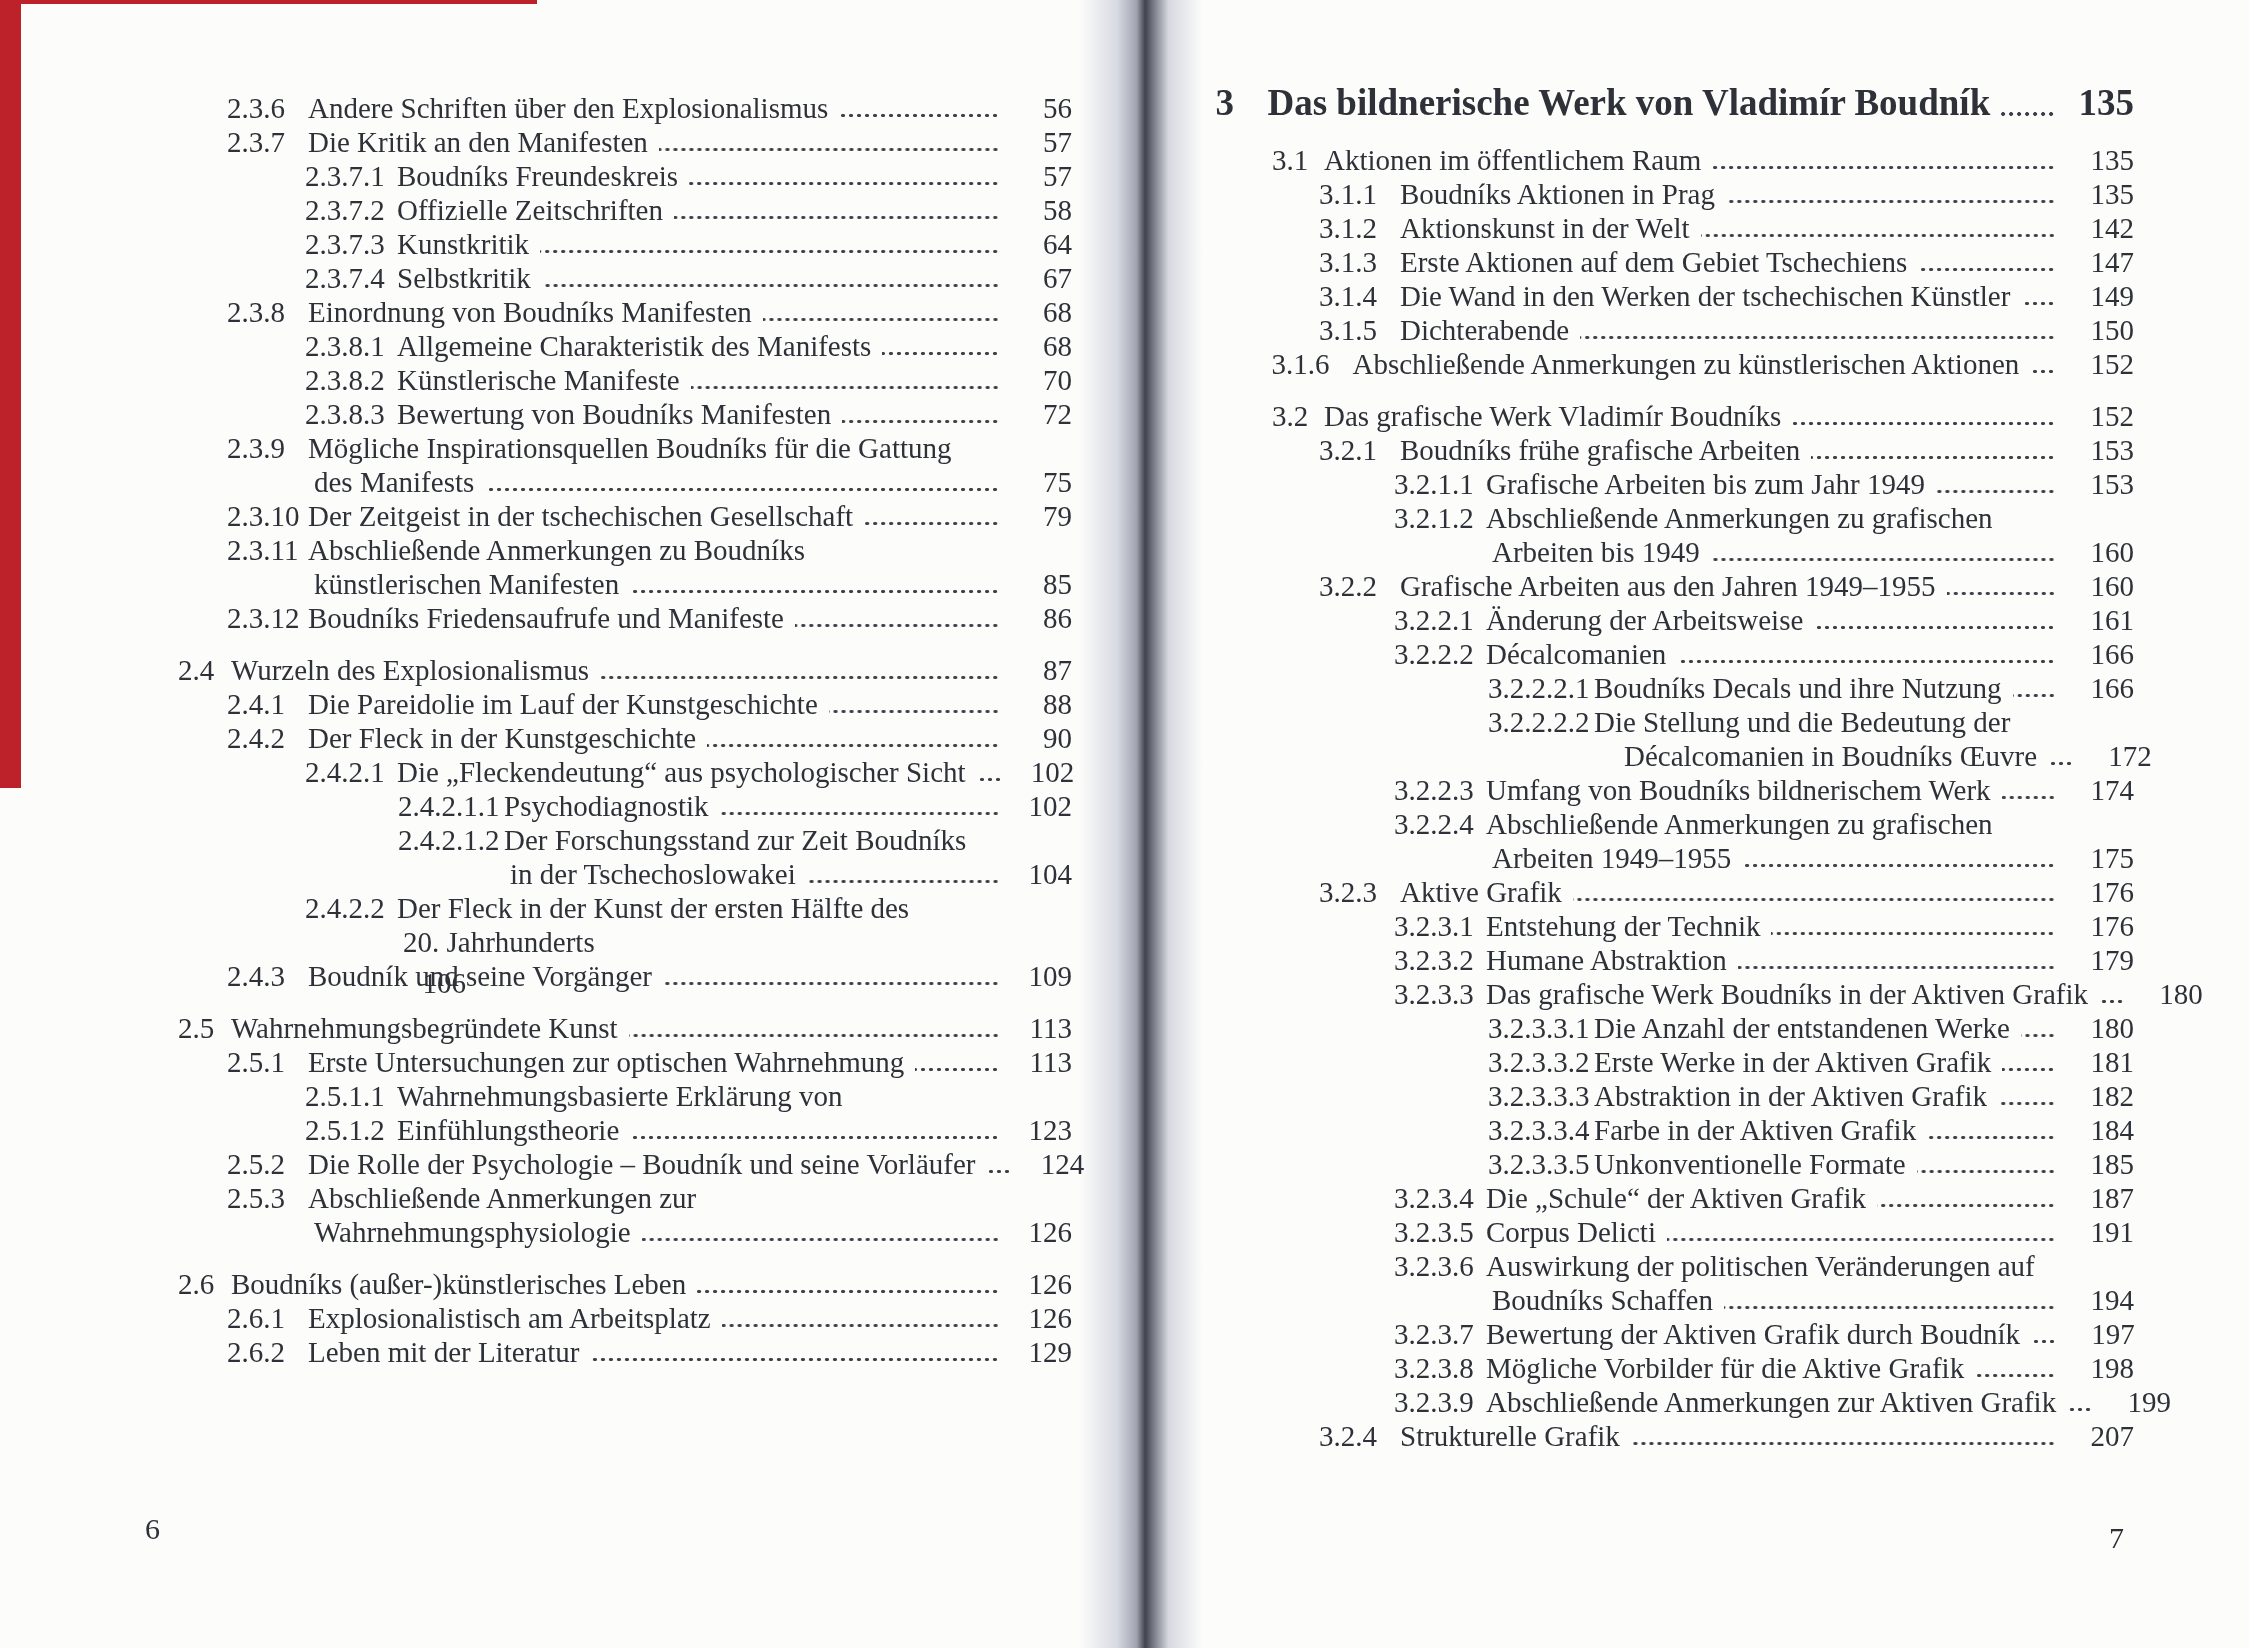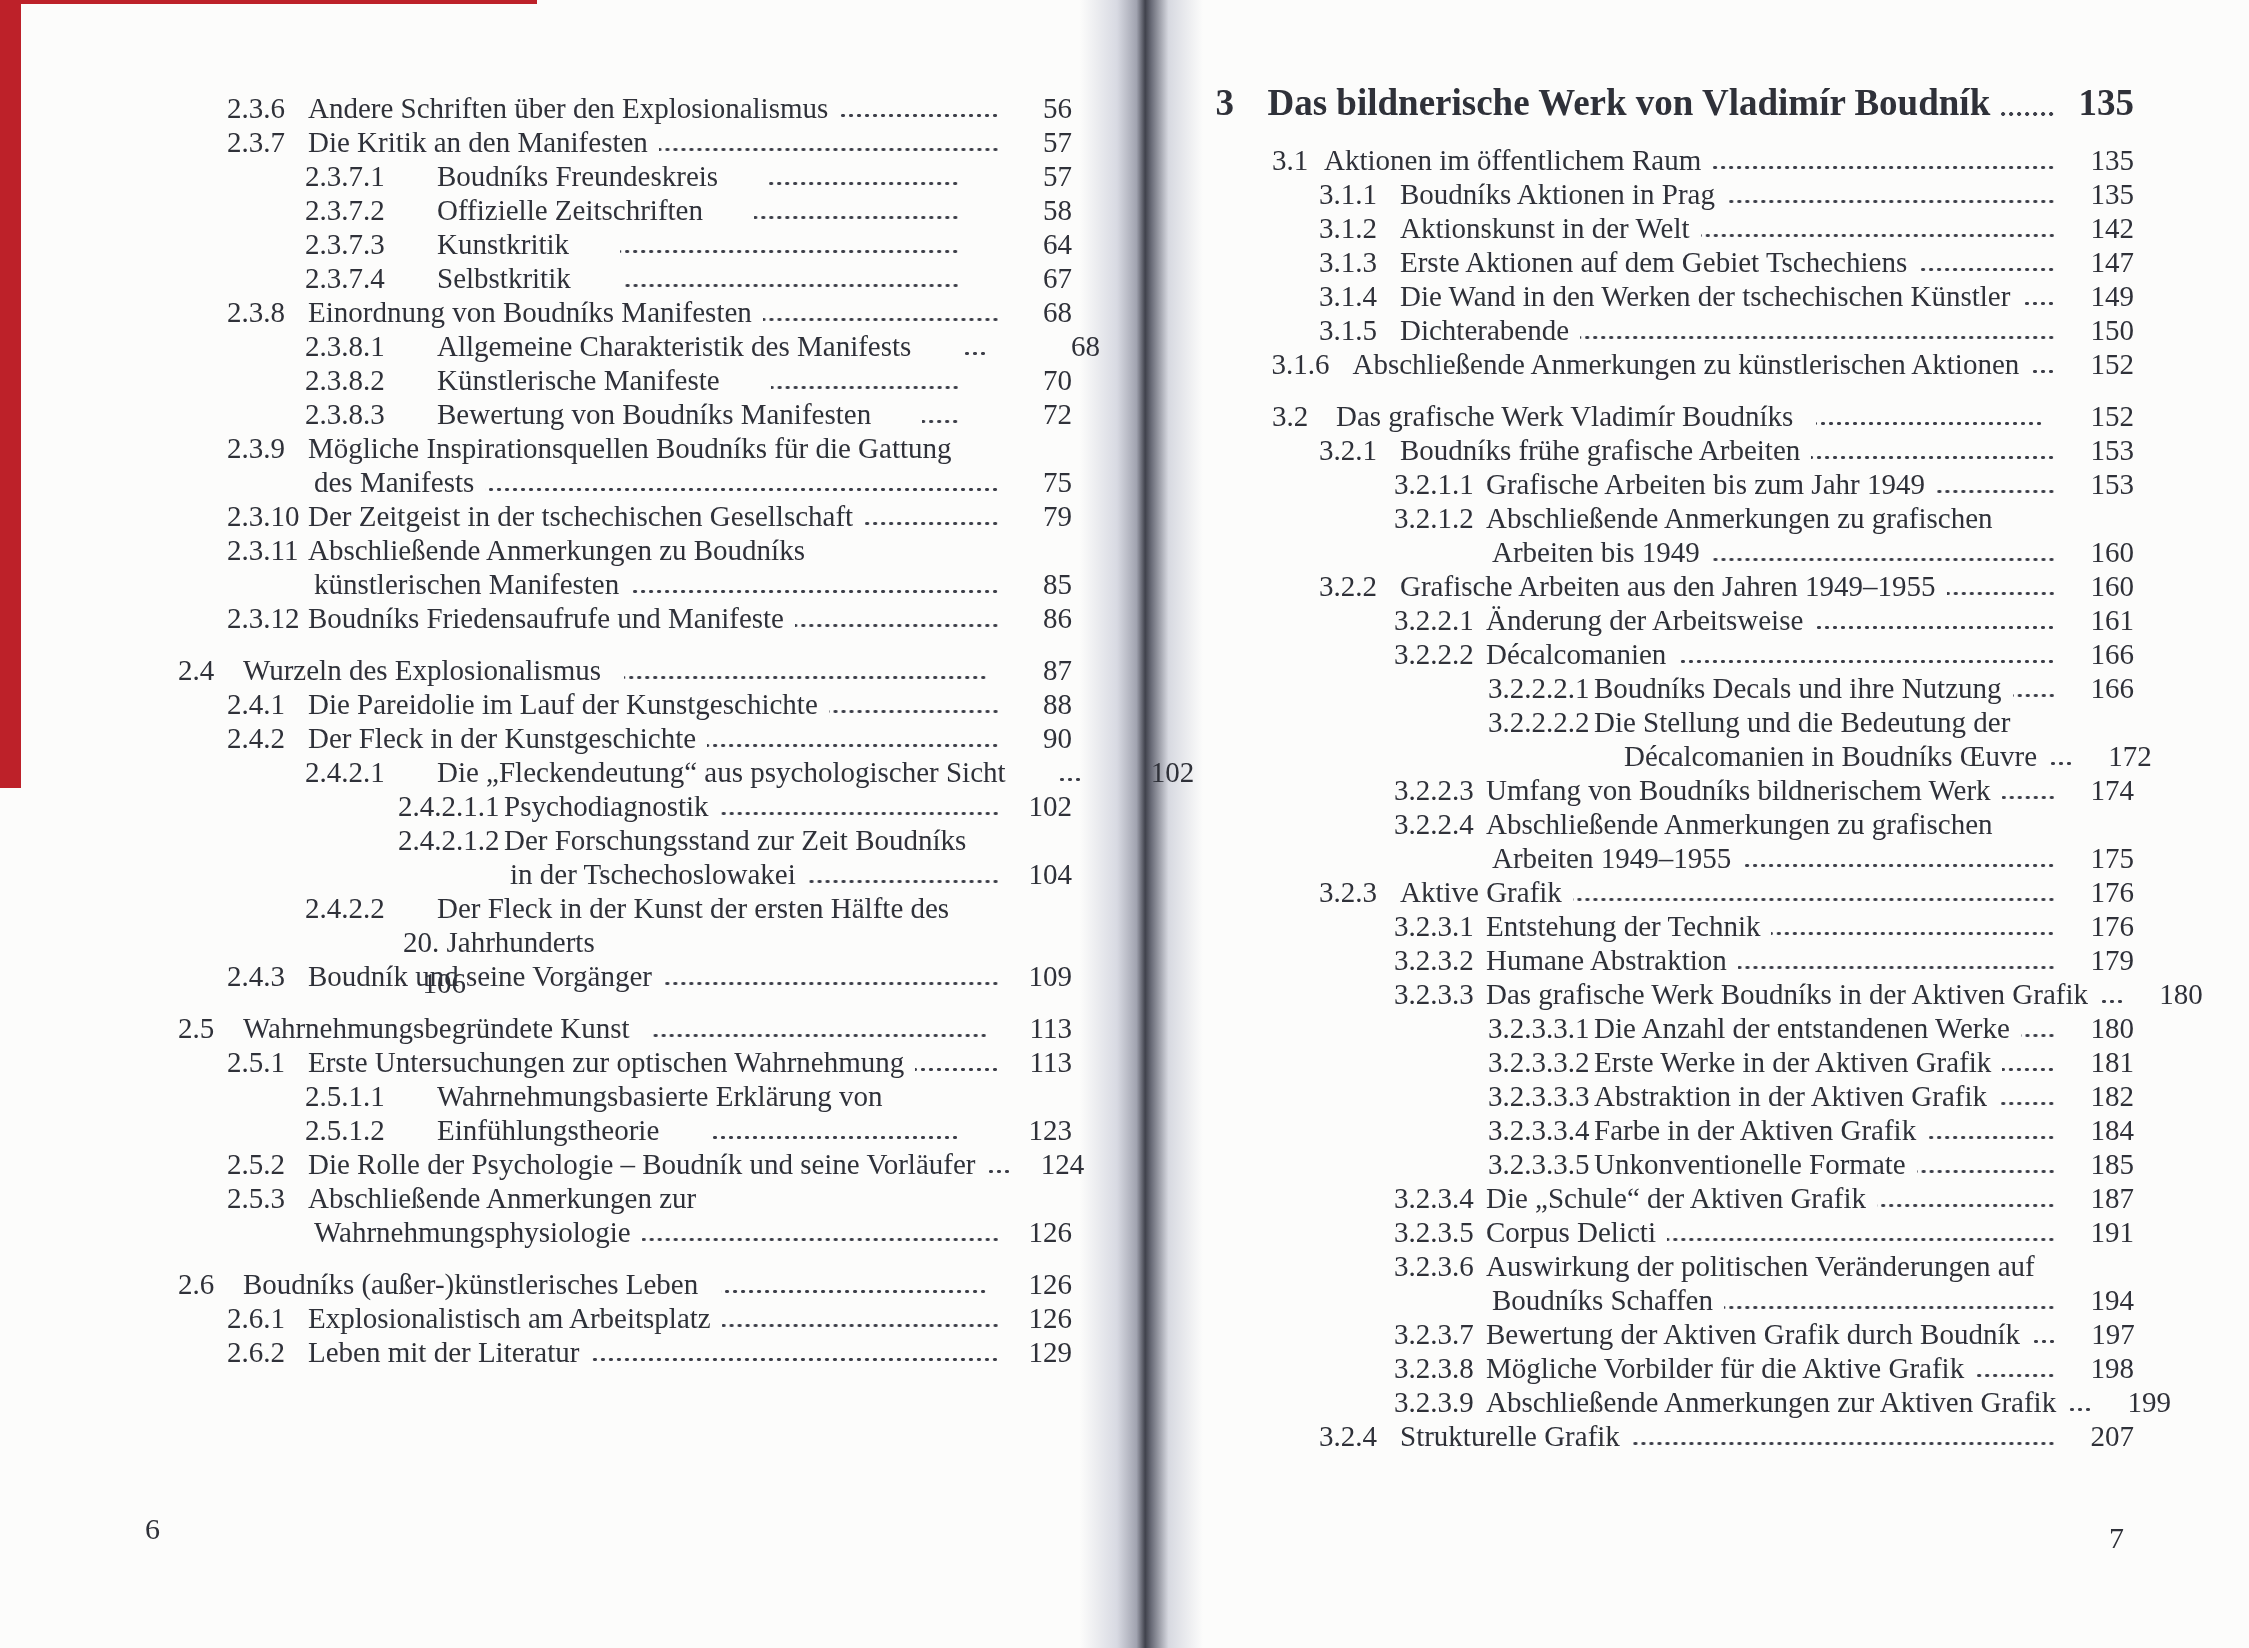--- a/index.html
+++ b/index.html
@@ -30,37 +30,37 @@
       #40424c 53%,
       #6a6c78 58%,
       rgba(170,174,192,0.45) 72%,
       rgba(255,255,255,0) 100%);
   }
   .page{position:absolute;top:0;height:1648px;box-sizing:border-box;}
   .page.left{left:17px;width:1131px;padding:91px 76px 0 0;}
   .page.right{left:1210px;width:1039px;padding:81px 115px 0 0;}
 
   .row{display:flex;align-items:baseline;height:34px;font-size:29px;line-height:34px;white-space:nowrap;}
-  .row.gap{margin-top:18px;gap:12px;}
+  .row.gap{margin-top:18px;}
   .num{flex:0 0 auto;}
   .label{flex:0 0 auto;}
   .dots{
     flex:1 1 auto;min-width:25px;height:5.5px;align-self:flex-end;
     margin:0 9.7px 7px 11px;
     background-image:radial-gradient(circle, var(--dot,#3d3f49) 1.7px, rgba(0,0,0,0) 2.1px);
     background-size:8px 5.5px;background-repeat:repeat-x;background-position:right bottom;
   }
   .pg{flex:0 0 auto;text-align:right;}
   .page.left  .pg{width:63px;}
   .page.right .pg{width:69px;}
 
   
   .page.left .l1{padding-left:161px;} .page.left .l1 .num{min-width:53px;}
   .page.left .l2{padding-left:210px;} .page.left .l2 .num{min-width:81px;}
-  .page.left .l3{padding-left:288px;gap:40px;} .page.left .l3 .num{min-width:92px;}
+  .page.left .l3{padding-left:288px;} .page.left .l3 .num{min-width:92px;}
   .page.left .l4{padding-left:381px;} .page.left .l4 .num{min-width:106px;}
   .page.left .c2{padding-left:297px;}
   .page.left .c3{padding-left:386px;flex-direction:column;}
   .page.left .c4{padding-left:493px;}
   
   .page.right .l1{padding-left:62px;}  .page.right .l1 .num{min-width:52px;}
   .page.right .l2{padding-left:109px;justify-content:flex-end;} .page.right .l2 .num{min-width:81px;}
   .page.right .l3{padding-left:184px;} .page.right .l3 .num{min-width:92px;}
   .page.right .l4{padding-left:278px;} .page.right .l4 .num{min-width:106px;}
   .page.right .c3{padding-left:282px;align-items:flex-end;}

